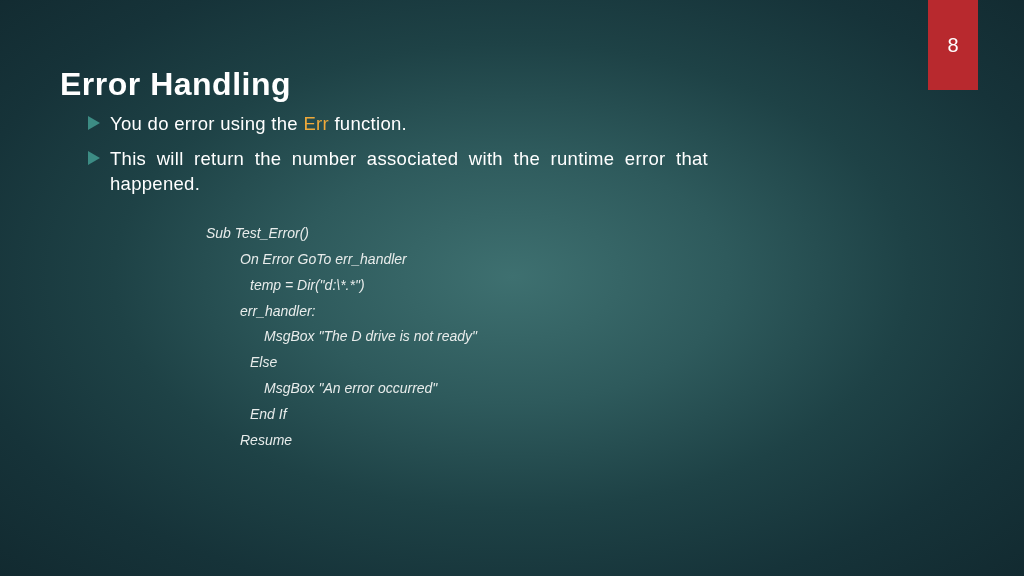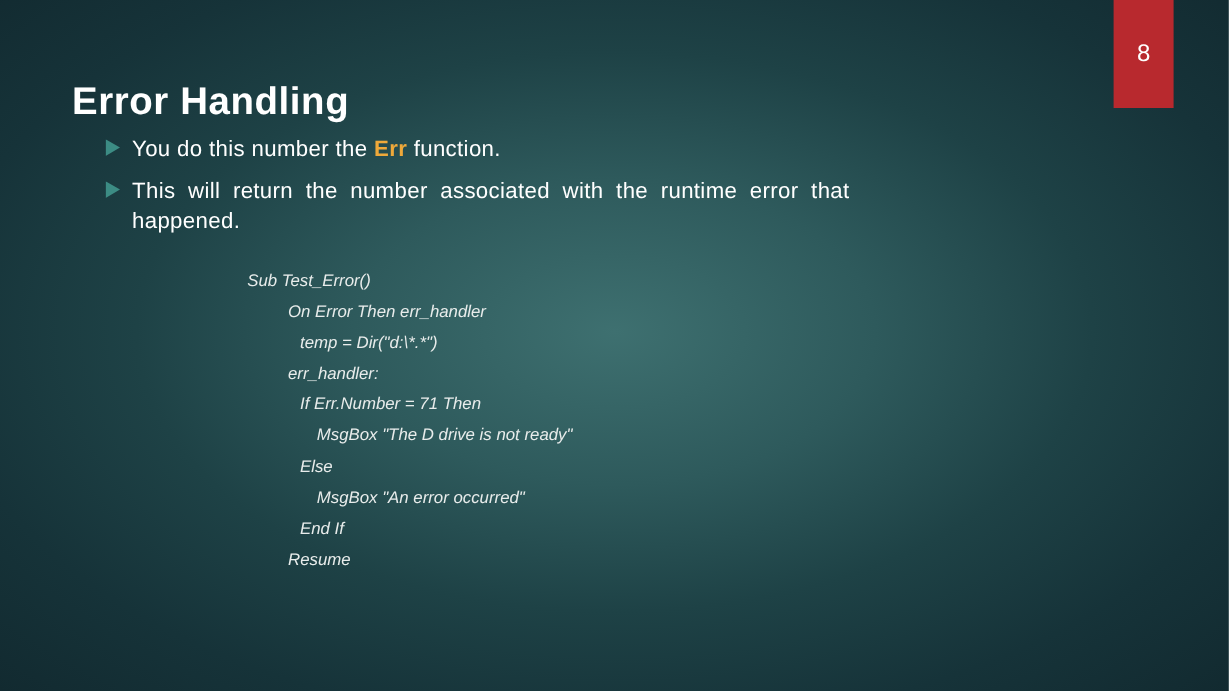--- a/index.html
+++ b/index.html
@@ -52,21 +52,21 @@
   .bullet-text {
     font-size: 18.5px;
     font-weight: 300;
     line-height: 1.35;
     letter-spacing: 0.3px;
   }
   .justify {
     text-align: justify;
     text-align-last: left;
   }
-  .err { color: #efa93a; font-weight: 700; }
+  .err { color: #efa93a; font-weight: 400; }
   .code-block {
     margin-top: 24px;
     margin-left: 118px;
     font-size: 14px;
     font-style: italic;
     color: #e8eceb;
     line-height: 1.85;
     font-family: "Century Gothic", "Trebuchet MS", Verdana, sans-serif;
     font-weight: 300;
   }
@@ -85,39 +85,38 @@
 
 <div class="content">
 
   <div class="bullet-item">
     <span class="bullet">
       <svg width="12" height="14" viewBox="0 0 12 14">
           <polygon points="0,0 12,7 0,14" fill="#3c8c84"></polygon>
         </svg>
     </span>
     <div class="bullet-text">
-      <span>You do this number the </span><span class="err">Err</span><span> function.</span>
+      <span>You do error using the </span><span class="err">Err</span><span> function.</span>
     </div>
   </div>
 
   <div class="bullet-item">
     <span class="bullet">
       <svg width="12" height="14" viewBox="0 0 12 14">
           <polygon points="0,0 12,7 0,14" fill="#3c8c84"></polygon>
         </svg>
     </span>
     <div class="bullet-text justify">This will return the number associated with the runtime error that happened.</div>
   </div>
 
   <div class="code-block">
     <div>Sub Test_Error()</div>
-    <div class="ind1">On Error Then err_handler</div>
+    <div class="ind1">On Error GoTo err_handler</div>
     <div class="ind2">temp = Dir("d:\*.*")</div>
     <div class="ind1">err_handler:</div>
-    <div class="ind2">If Err.Number = 71 Then</div>
     <div class="ind3">MsgBox "The D drive is not ready"</div>
     <div class="ind2">Else</div>
     <div class="ind3">MsgBox "An error occurred"</div>
     <div class="ind2">End If</div>
     <div class="ind1">Resume</div>
   </div>
 
 </div>
 
 </body></html>

